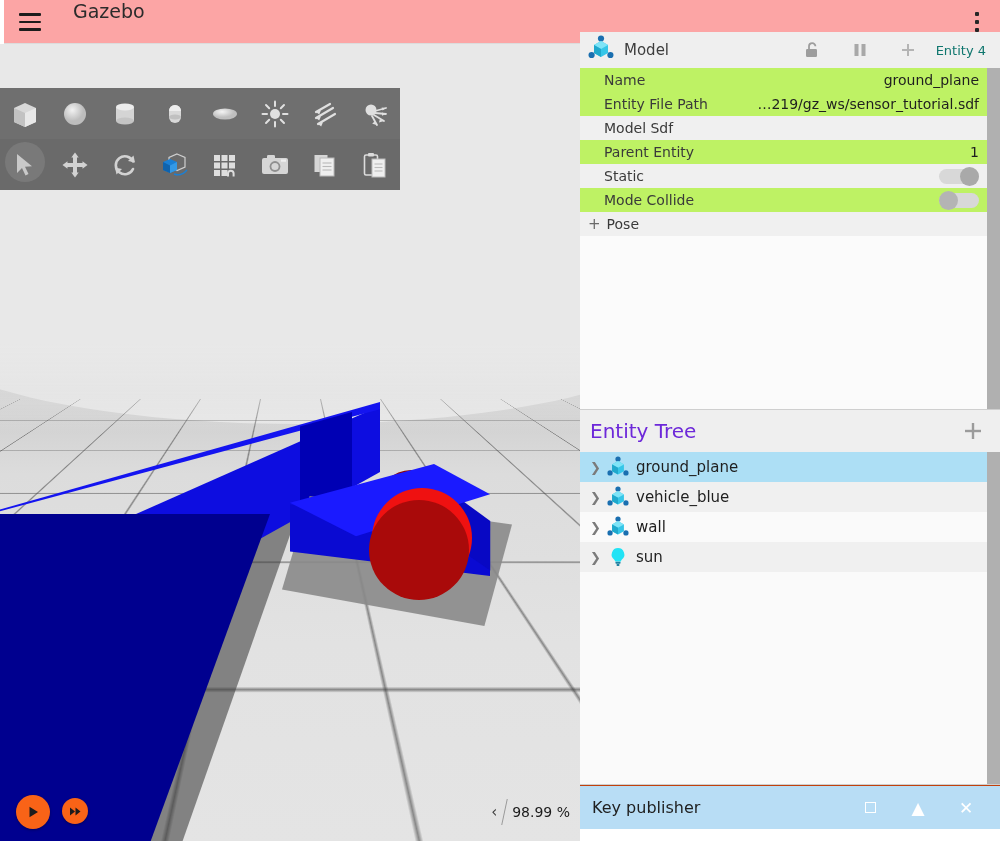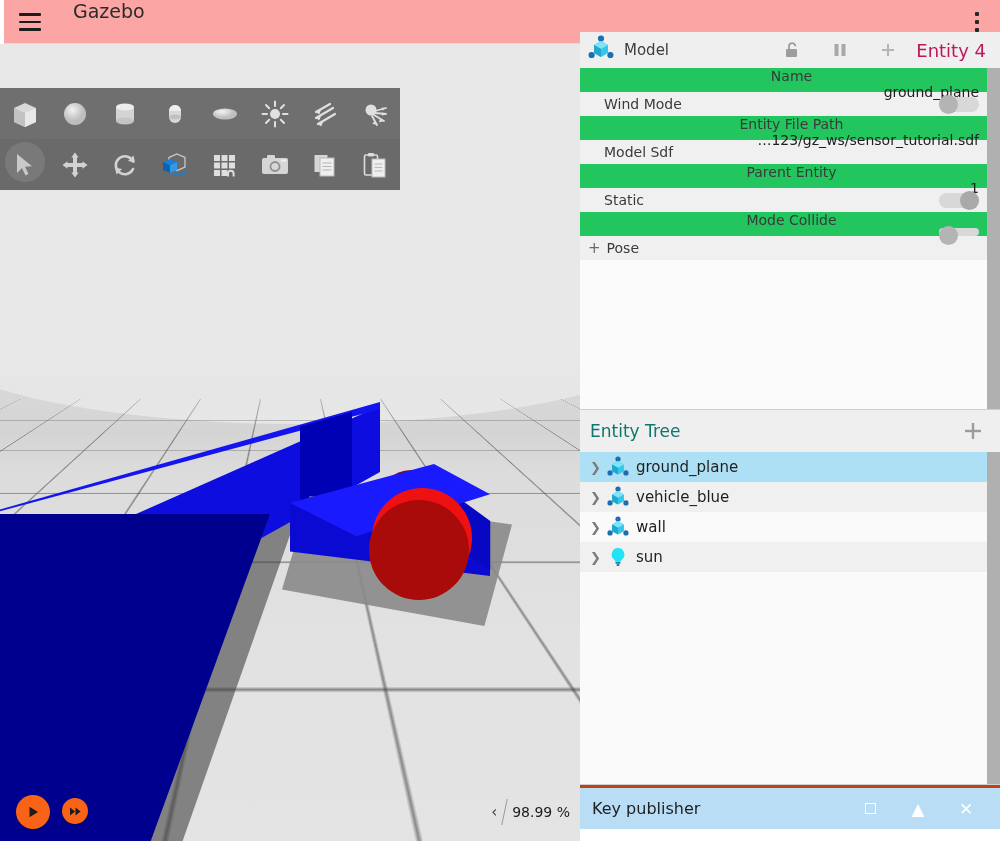--- a/index.html
+++ b/index.html
@@ -293,39 +293,39 @@
     display: flex; align-items: center;
     gap: 0px;
     padding-right: 6px;
   }
   .mh-btn {
     width: 48px; height: 36px;
     display: flex; align-items: center; justify-content: center;
     cursor: pointer;
   }
   .mh-entity {
-    font-size: 18px; color: #be185d;
+    font-size: 13px; color: #0f766e;
     padding-right: 8px; padding-left: 4px;
   }
   .prop-list {
     position: absolute;
     left: 0; top: 36px;
     right: 13px; bottom: 0;
     overflow: hidden;
   }
   .prop-row {
     display: flex; align-items: center;
     height: 24px;
     padding: 0 8px 0 24px;
     box-sizing: border-box;
     font-size: 14px;
     color: #3a3a3a;
   }
   .prop-row.alt { background: #f0f0f0; }
-  .prop-row.white { background: #22c55e; flex-direction: column; }
+  .prop-row.white { background: #bef264; }
   .prop-row .pname { white-space: nowrap; }
   .prop-row .pval {
     margin-left: auto;
     color: #1f1f1f;
     white-space: nowrap;
   }
   .prop-row.expandable { padding-left: 8px; }
   .prop-plus {
     color: #6a6a6a; font-size: 15px;
     margin-right: 6px; cursor: pointer;
@@ -363,21 +363,21 @@
     border-bottom: 1px solid #cfcfcf;
   }
   .entity-header {
     display: flex; align-items: center;
     height: 42px;
     background: #efefef;
     padding: 0 14px 0 10px;
     box-sizing: border-box;
   }
   .entity-header .et-title {
-    font-size: 17px; color: #0f766e;
+    font-size: 20px; color: #6d28d9;
   }
   .et-add {
     margin-left: auto;
     width: 26px; height: 26px;
     display: flex; align-items: center; justify-content: center;
     cursor: pointer;
   }
   .tree-list { flex: 1; }
   .tree-row {
     display: flex; align-items: center;
@@ -407,21 +407,21 @@
     background: #b0b0b0;
   }
 
   
   .keypub {
     height: 44px;
     background: #b8ddf5;
     display: flex; align-items: center;
     padding: 0 10px 0 12px;
     box-sizing: border-box;
-    border-top: 3px solid #c2410c;
+    border-top: 1px solid #c2410c;
   }
   .keypub .kp-title {
     font-size: 16px; color: #1f1f1f;
   }
   .kp-actions {
     margin-left: auto;
     display: flex; align-items: center;
   }
   .kp-btn {
     width: 48px; height: 44px;
@@ -712,29 +712,23 @@
           </div>
           <span class="mh-entity">Entity 4</span>
         </div>
       </div>
 
       <div class="prop-list">
         <div class="prop-row white">
           <span class="pname">Name</span>
           <span class="pval">ground_plane</span>
         </div>
-        <div class="prop-row alt">
-          <span class="pname">Wind Mode</span>
-          <span class="toggle">
-              <span class="knob"></span>
-            </span>
-        </div>
         <div class="prop-row white">
           <span class="pname">Entity File Path</span>
-          <span class="pval">…123/gz_ws/sensor_tutorial.sdf</span>
+          <span class="pval">…219/gz_ws/sensor_tutorial.sdf</span>
         </div>
         <div class="prop-row alt">
           <span class="pname">Model Sdf</span>
           <span class="pval"></span>
         </div>
         <div class="prop-row white">
           <span class="pname">Parent Entity</span>
           <span class="pval">1</span>
         </div>
         <div class="prop-row alt">

